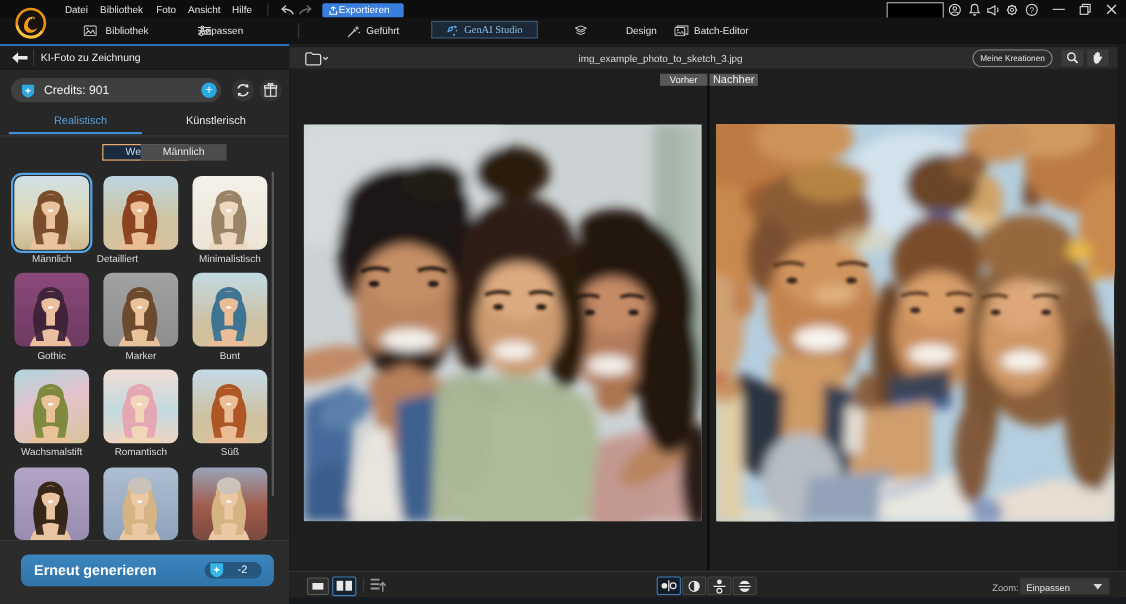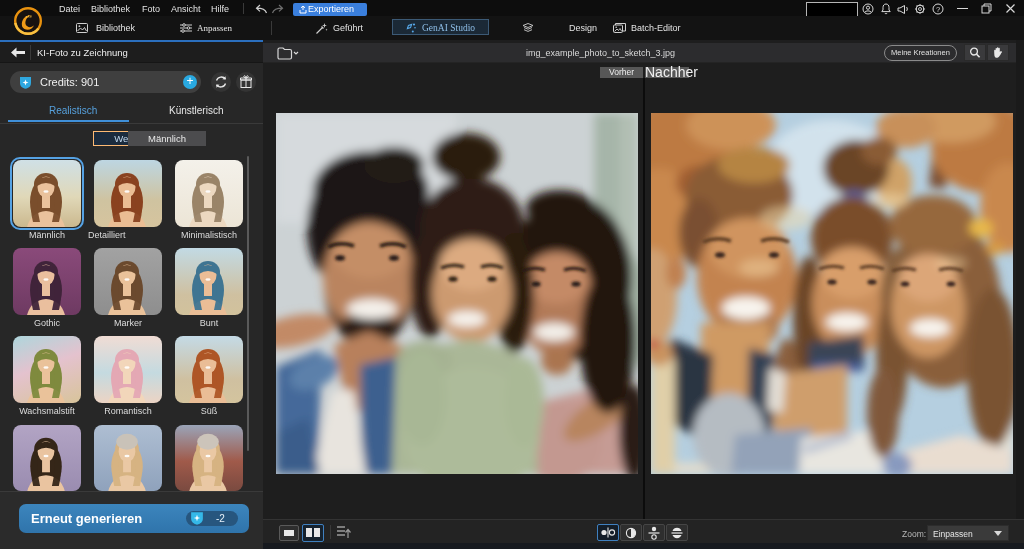--- a/index.html
+++ b/index.html
@@ -80,21 +80,21 @@
       <circle cx="3.4" cy="3.2" r="0.9" fill="#cfcfcf"></circle>
       <path d="M1.5 8 L4.5 5 L6.5 7 L8.5 4.5 L10.5 8" fill="none" stroke="#cfcfcf" stroke-width="1"></path>
     </svg>
   <div class="abs menu" style="left:96px;top:23px;">Bibliothek</div>
   <svg class="abs" style="left:180px;top:23px;" width="12" height="10" viewBox="0 0 12 10">
       <path d="M0 2 L12 2 M0 5 L12 5 M0 8 L12 8" stroke="#cfcfcf" stroke-width="1"></path>
       <circle cx="4" cy="2" r="1.3" fill="#131313" stroke="#cfcfcf"></circle>
       <circle cx="8.5" cy="5" r="1.3" fill="#131313" stroke="#cfcfcf"></circle>
       <circle cx="3" cy="8" r="1.3" fill="#131313" stroke="#cfcfcf"></circle>
     </svg>
-  <div class="abs menu" style="left:197px;top:23px;font-family:Liberation Serif, serif;">Anpassen</div>
+  <div class="abs menu" style="left:181px;top:23px;">Anpassen</div>
   <div class="abs" style="left:271px;top:21px;width:1px;height:14px;background:#3a3a3a;"></div>
   <svg class="abs" style="left:315px;top:22px;" width="13" height="13" viewBox="0 0 13 13">
       <path d="M1.5 11.5 L7.5 5.5 M6.5 4.5 L8.5 6.5" stroke="#cfcfcf" stroke-width="1.2"></path>
       <path d="M9.5 1 L10.1 2.9 L12 3.5 L10.1 4.1 L9.5 6 L8.9 4.1 L7 3.5 L8.9 2.9 Z" fill="#cfcfcf"></path>
       <path d="M11.5 6.5 L11.8 7.4 L12.7 7.7 L11.8 8 L11.5 8.9 L11.2 8 L10.3 7.7 L11.2 7.4 Z" fill="#cfcfcf"></path>
     </svg>
   <div class="abs menu" style="left:333px;top:23px;">Geführt</div>
 
   <div class="abs" style="left:392px;top:19px;width:97px;height:16px;background:#1b2936;border:1px solid #3c5a76;"></div>
   <svg class="abs" style="left:405px;top:22px;" width="12" height="12" viewBox="0 0 12 12">
@@ -348,21 +348,21 @@
   <svg class="abs" style="left:969px;top:47px;" width="12" height="12" viewBox="0 0 12 12">
       <circle cx="5" cy="4.6" r="3.4" fill="none" stroke="#e8e8e8" stroke-width="1.3"></circle>
       <path d="M7.6 7.2 L10.6 10.2" stroke="#e8e8e8" stroke-width="1.6"></path>
     </svg>
   <div class="abs" style="left:987px;top:44px;width:22px;height:17px;background:#3a3a3c;border:1px solid #2a2a2a;"></div>
   <svg class="abs" style="left:992px;top:46px;" width="12" height="13" viewBox="0 0 12 13">
       <path d="M2.2 6.5 L2.2 4.4 C2.2 3.5 3.6 3.5 3.6 4.4 L3.6 2.6 C3.6 1.7 5 1.7 5 2.6 L5 1.8 C5 0.9 6.4 0.9 6.4 1.8 L6.4 2.4 C6.4 1.5 7.8 1.5 7.8 2.4 L7.8 6 C7.8 6 9 4.8 9.8 5.6 C10.3 6.1 9.6 6.8 8.8 8 C8 9.2 7.6 10.5 6 11.5 C4.2 12.5 2.8 11.3 2.4 9.5 Z" fill="#e8e8e8"></path>
     </svg>
 
   <div class="abs" style="left:600px;top:67px;width:43px;height:11px;background:#575757;color:#f0f0f0;font-size:8.5px;text-align:center;line-height:11px;">Vorher</div>
-  <div class="abs" style="left:645px;top:67px;width:44px;height:11px;background:#575757;color:#f0f0f0;font-size:14px;text-align:center;line-height:11px;">Nachher</div>
+  <div class="abs" style="left:645px;top:67px;width:44px;height:11px;background:#575757;color:#f0f0f0;font-size:10px;text-align:center;line-height:11px;">Nachher</div>
 
   <div class="abs" style="left:643px;top:78px;width:2px;height:441px;background:#0c0c0c;"></div>
 
   <div id="photoL" class="abs" style="left:276px;top:113px;width:362px;height:361px;overflow:hidden;">
       <svg width="362" height="361" viewBox="0 0 362 361" style="display:block">
 <defs>
           <filter id="bl" x="-20%" y="-20%" width="140%" height="140%">
             <feGaussianBlur stdDeviation="5"></feGaussianBlur>
           </filter>
 <filter id="bl2" x="-40%" y="-40%" width="180%" height="180%">

